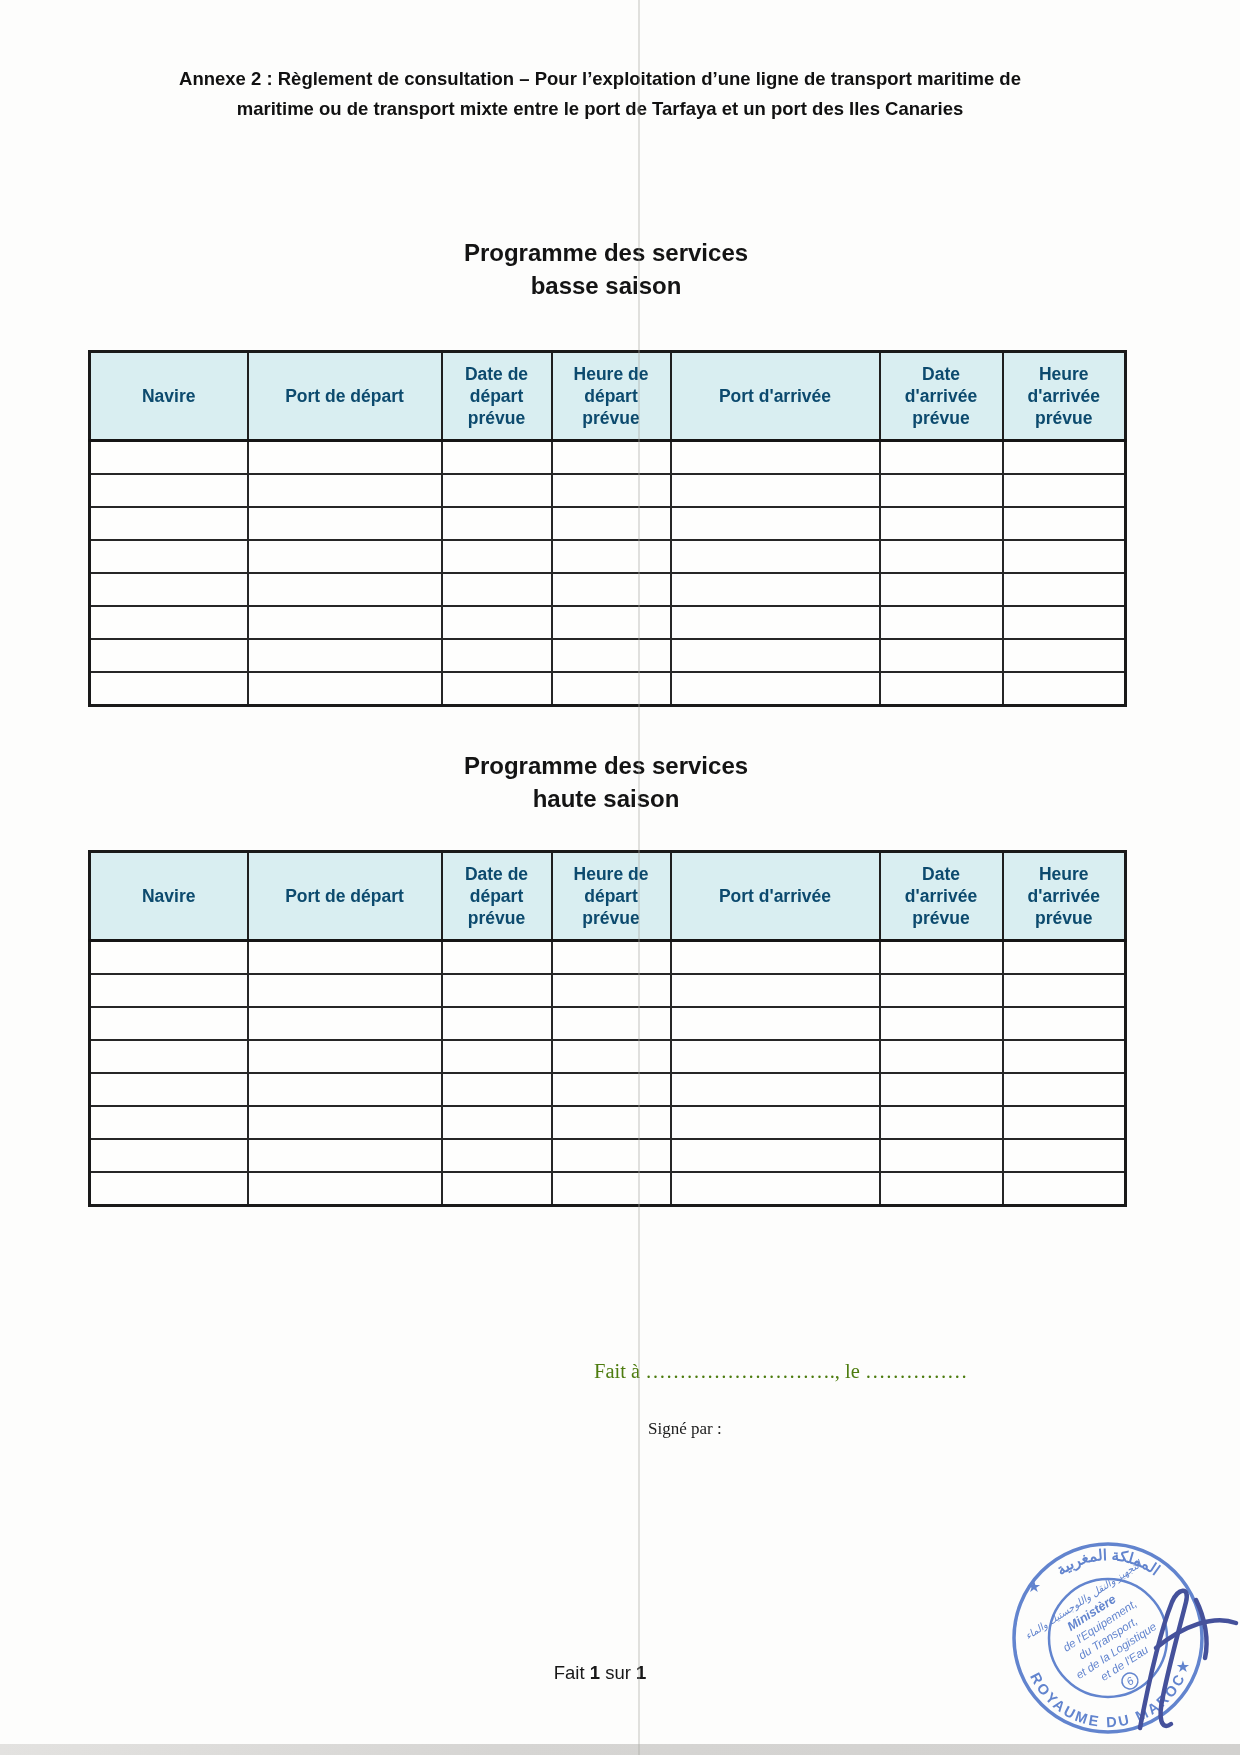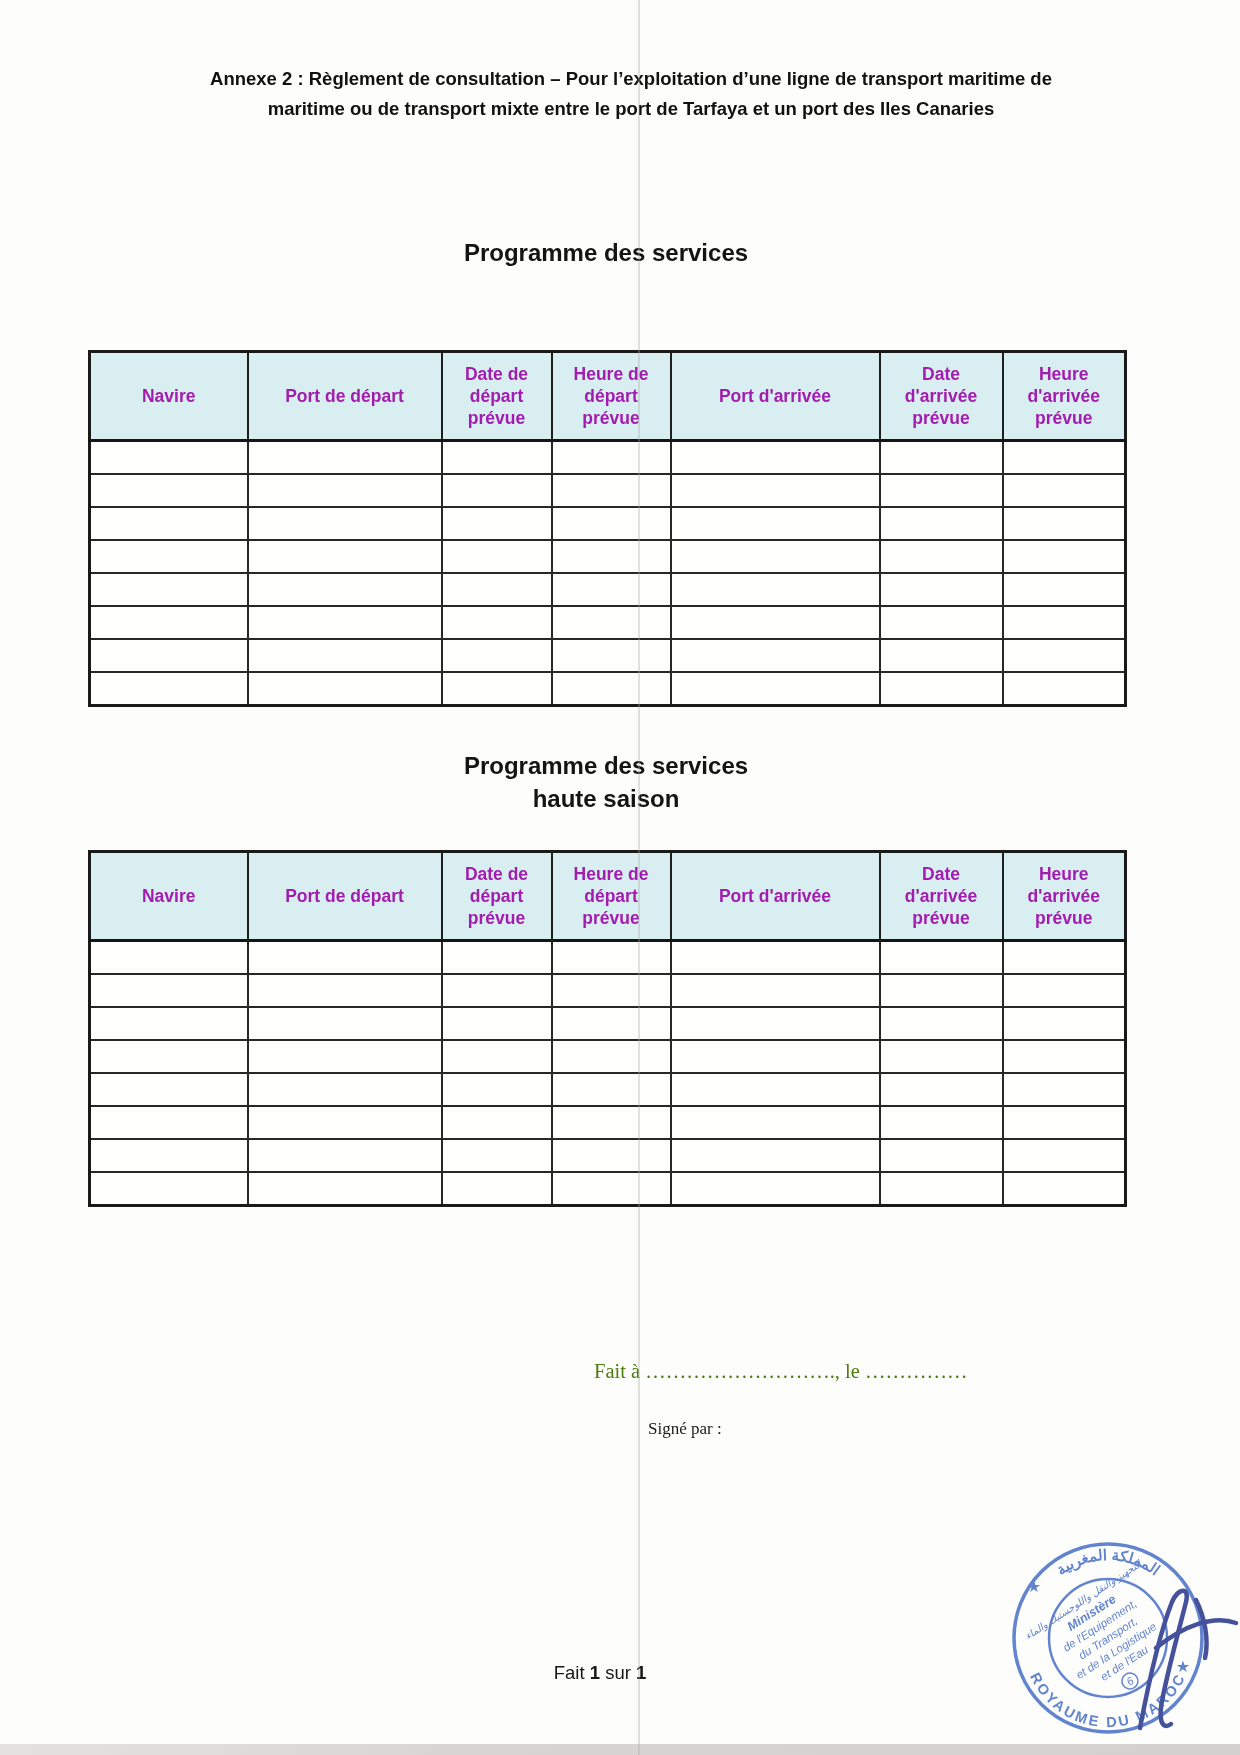--- a/index.html
+++ b/index.html
@@ -22,21 +22,20 @@
   .scan-edge-bottom {
     position: absolute; left: 0; right: 0; bottom: 0; height: 11px;
     background: linear-gradient(to right, #e3e2e0 0%, #d6d5d3 40%, #d2d1cf 100%);
     z-index: 25;
   }
   .annexe-header {
     position: absolute; top: 64px; left: 0; width: 1200px;
     text-align: center;
     font-weight: bold; font-size: 18.5px; line-height: 30px;
     color: #111;
-    margin-left: 31px;
   }
   .annexe-header .line { white-space: nowrap; }
   .section-title {
     position: absolute; left: 88px; width: 1036px;
     text-align: center; font-weight: bold; font-size: 24px; line-height: 33px;
     color: #141414;
   }
   .title-basse { top: 236px; }
   .title-haute { top: 749px; }
   table.sched {
@@ -45,21 +44,21 @@
     border: 3px solid #1a1a1a;
   }
   .table-basse { top: 350px; }
   .table-haute { top: 850px; }
   table.sched th {
     background: #d9eef1;
     border: 2px solid #1f1f1f;
     border-bottom: 3px solid #151515;
     height: 82px;
     font-weight: bold; font-size: 17.5px; line-height: 22px;
-    color: #a21caf;
+    color: #0c4a6e;
     padding: 2px 4px;
     vertical-align: middle;
   }
   table.sched td {
     border: 2px solid #272727;
     height: 29px;
     background: #fefefd;
   }
   .col-navire  { width: 158px; }
   .col-portdep { width: 194px; }
@@ -95,20 +94,21 @@
 
 <div class="page">
 
   <div class="annexe-header">
     <div class="line">Annexe 2 : Règlement de consultation – Pour l’exploitation d’une ligne de transport maritime de</div>
     <div class="line">maritime ou de transport mixte entre le port de Tarfaya et un port des Iles Canaries</div>
   </div>
 
   <div class="section-title title-basse">
     <div>Programme des services</div>
+    <div>basse saison</div>
   </div>
 
   <table class="sched table-basse">
     <colgroup>
       <col class="col-navire">
         <col class="col-portdep">
         <col class="col-datedep">
       <col class="col-heuredep">
         <col class="col-portarr">
         <col class="col-datearr">

